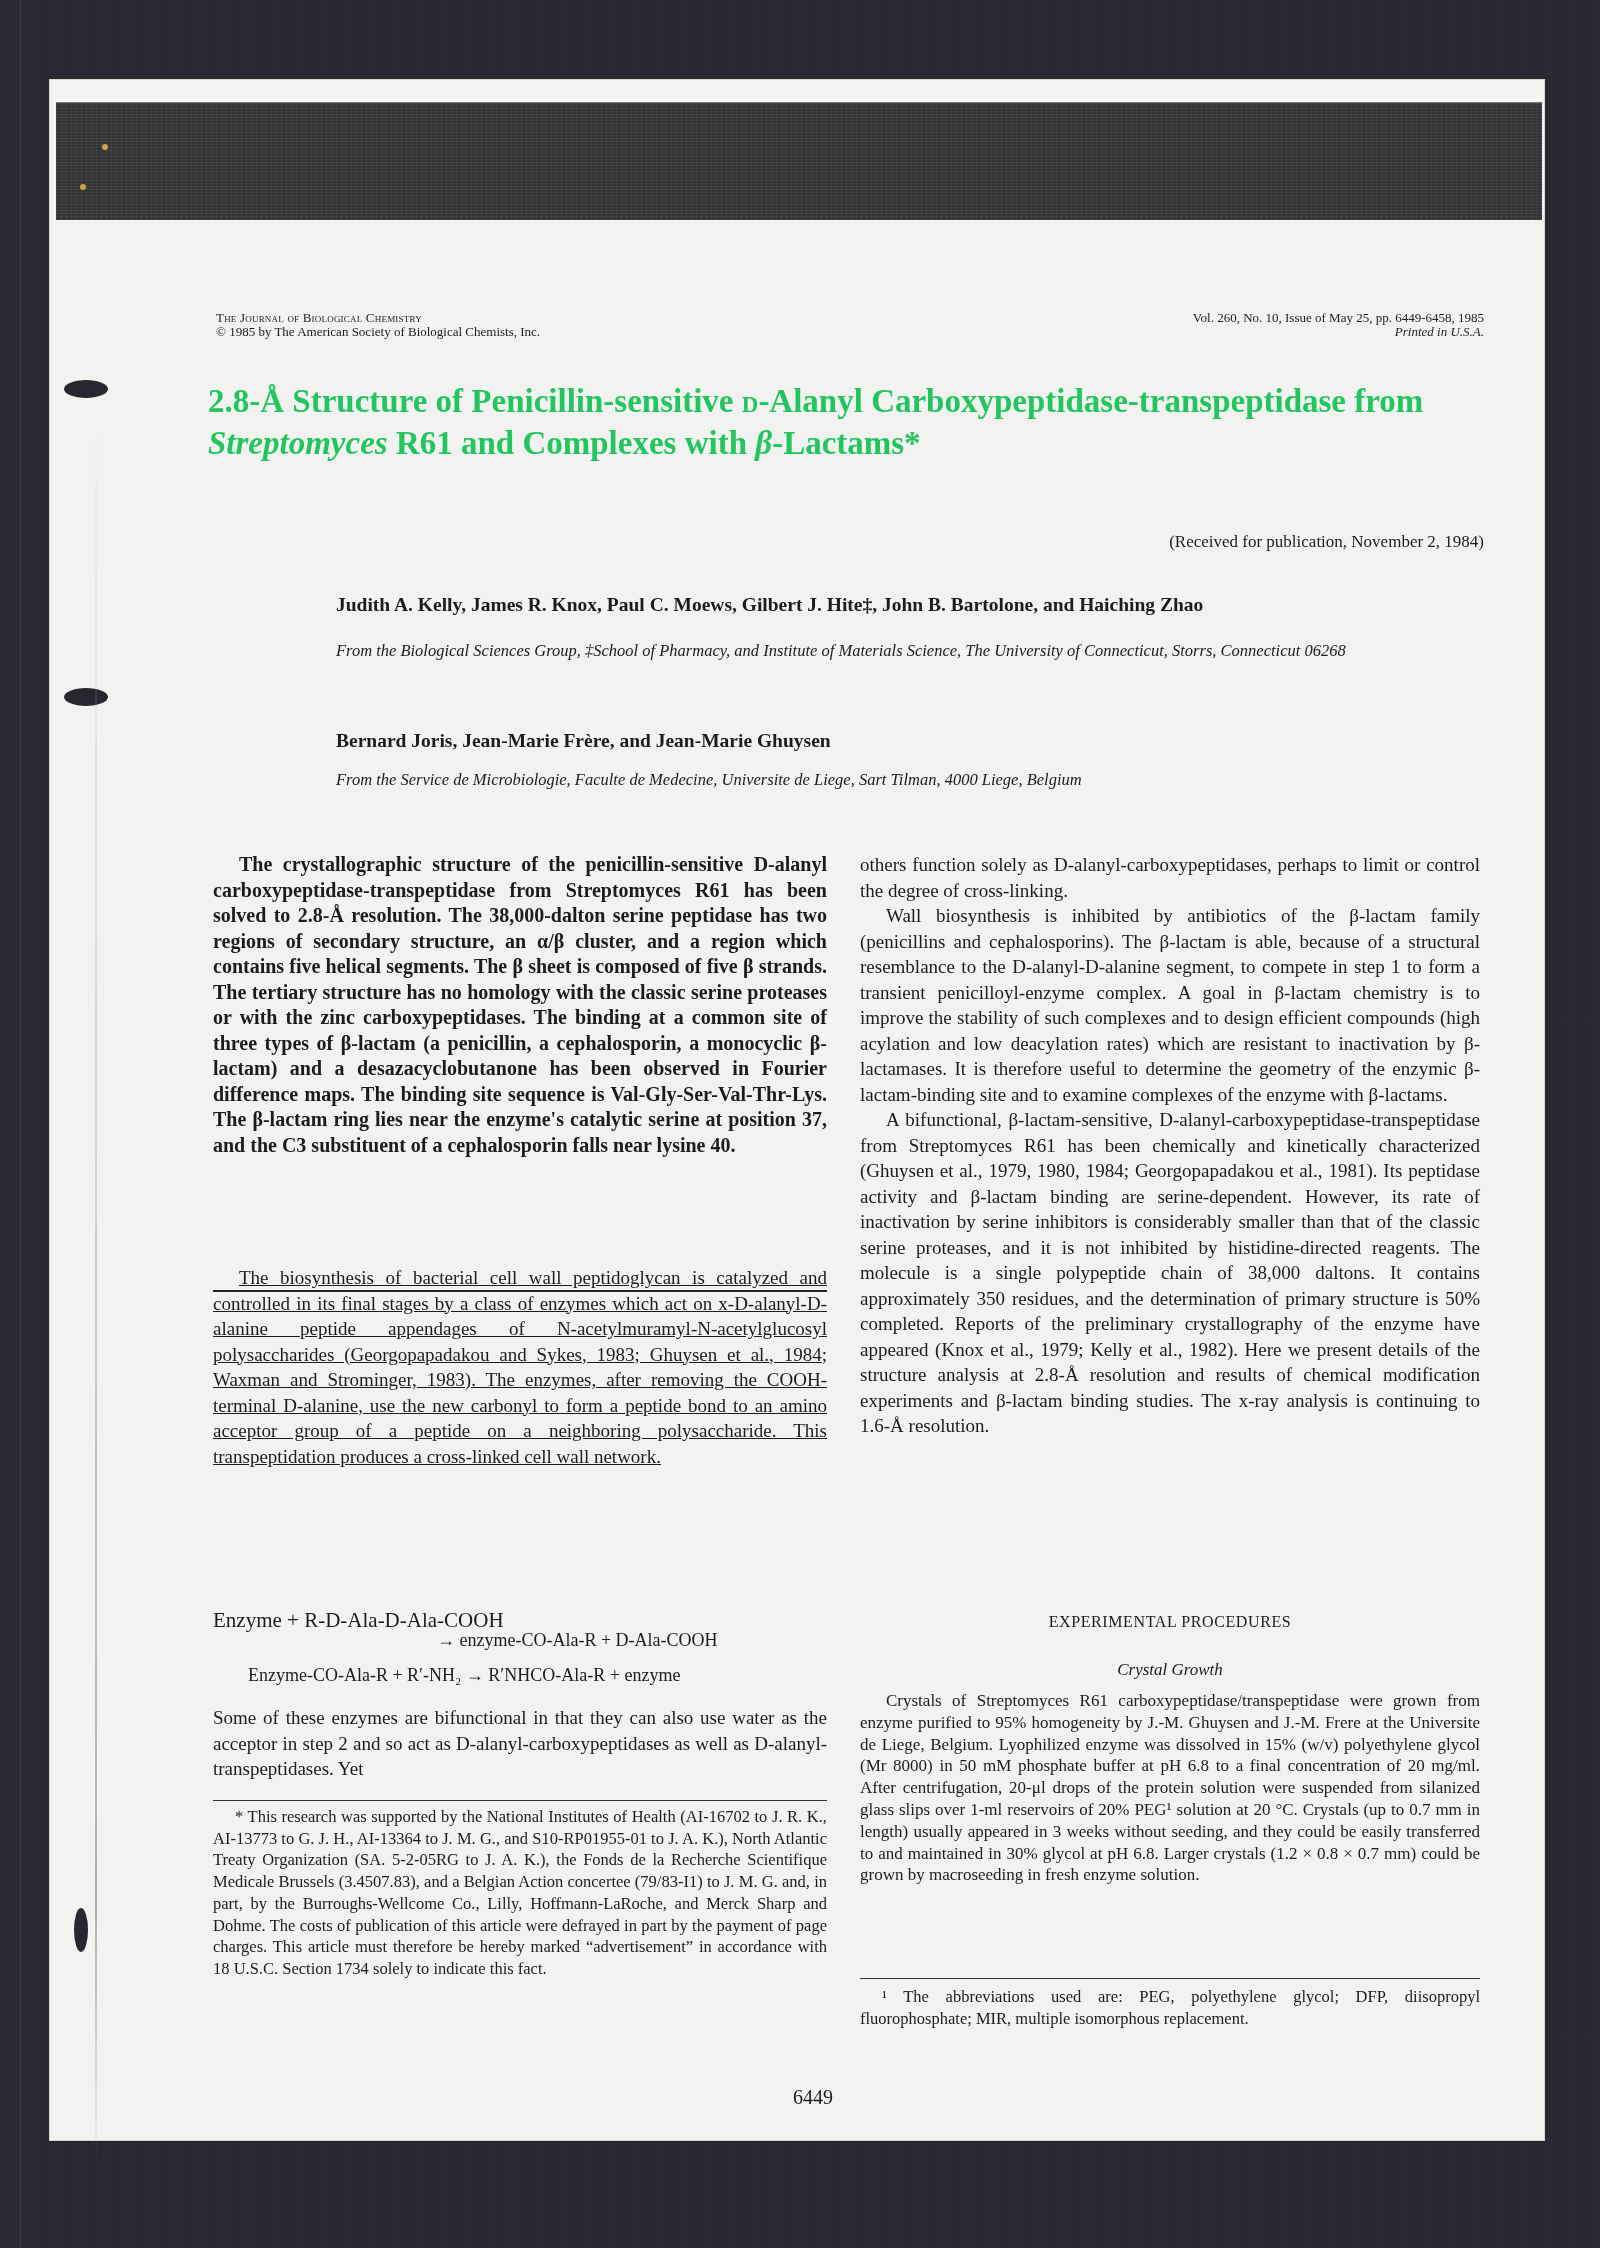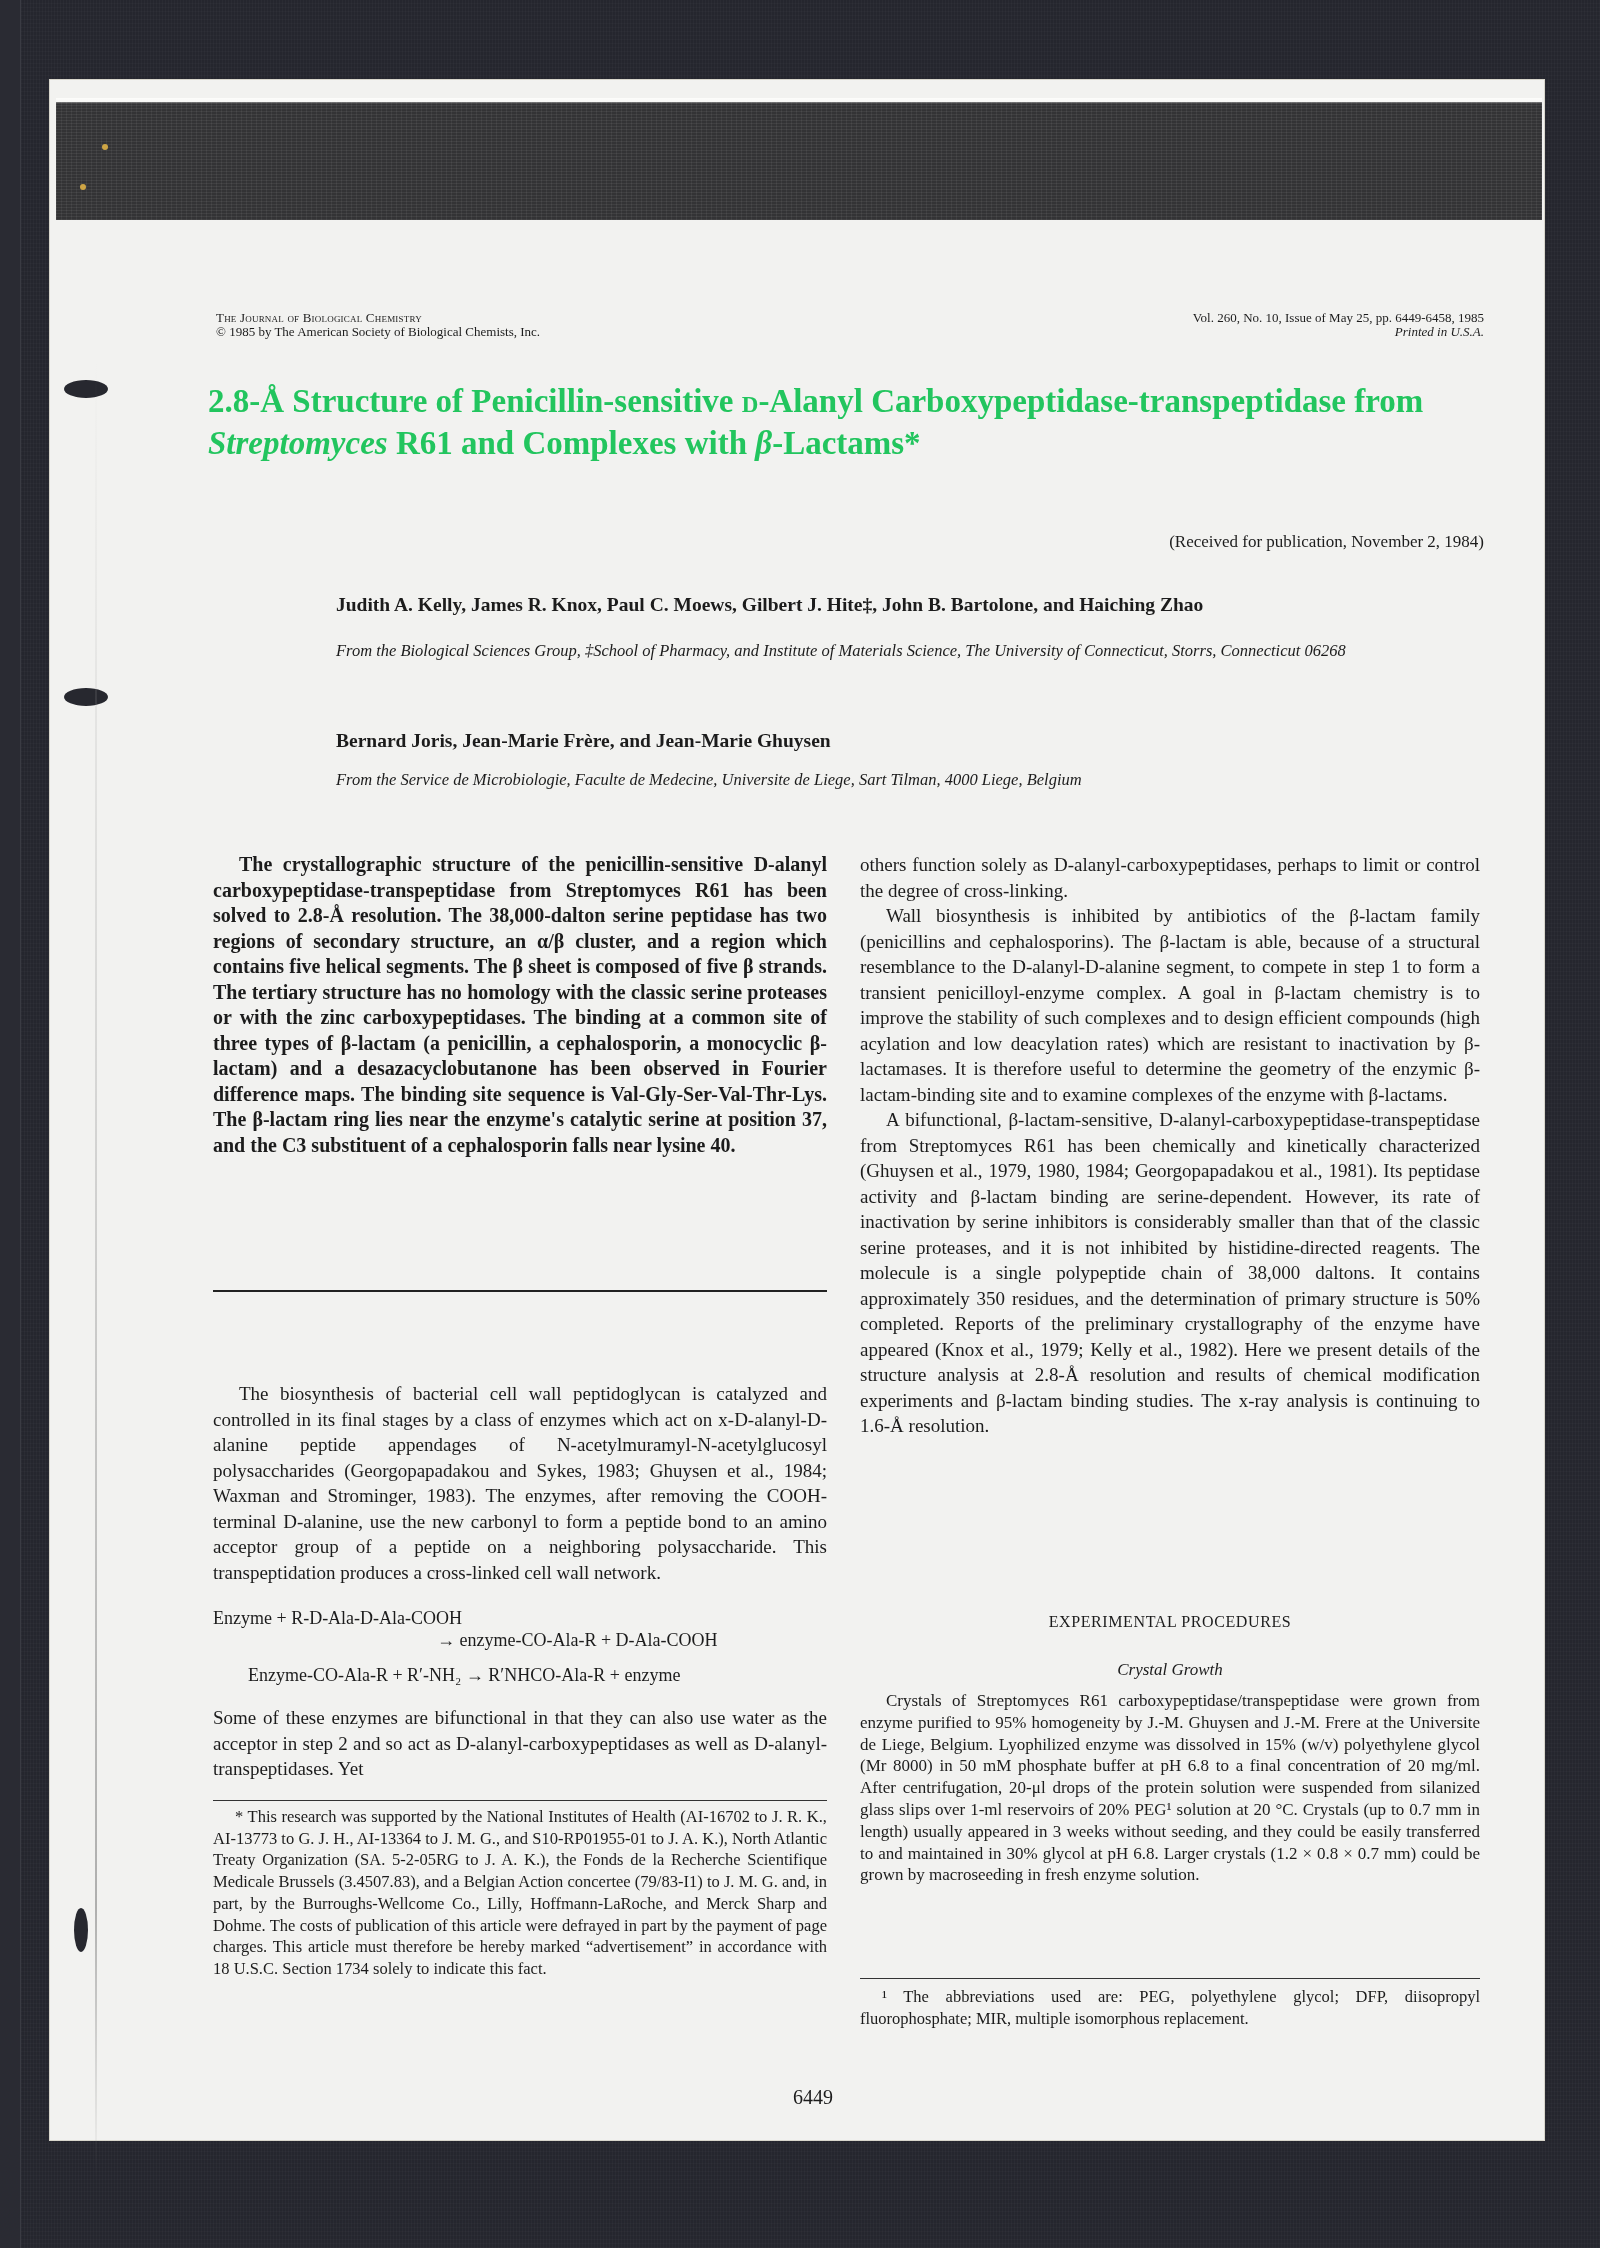--- a/index.html
+++ b/index.html
@@ -64,23 +64,23 @@
 
   .col-left { left: 213px; width: 614px; }
   .col-right { left: 860px; width: 620px; }
 
   .abstract { top: 852px; font-size: 20px; font-weight: bold; line-height: 25.5px; text-align: justify; text-indent: 26px; }
   .rule-left { left: 213px; top: 1290px; width: 614px; height: 2px; background: #222; }
 
   .body-text { font-size: 19px; line-height: 25.5px; text-align: justify; }
   .body-text p { margin: 0; text-indent: 26px; }
   .body-text p.noindent { text-indent: 0; }
-  .intro { top: 1381px; }
+  .intro { top: 1265px; text-decoration: underline; }
 
-  .eq1a { left: 213px; top: 1608px; font-size: 18px; }
+  .eq1a { left: 213px; top: 1608px; font-size: 21px; }
   .eq1b { left: 437px; width: 390px; top: 1630px; font-size: 18px; text-align: left; }
   .eq2 { left: 248px; top: 1665px; font-size: 18px; }
 
   .cont-left { top: 1705px; }
 
   .rule-left2 { left: 213px; top: 1800px; width: 614px; height: 1px; background: #333; }
   .fn-left { top: 1806px; font-size: 16.5px; line-height: 21.7px; text-align: justify; }
   .fn-left p { margin: 0; text-indent: 22px; }
 
   .right-body { top: 852px; }

